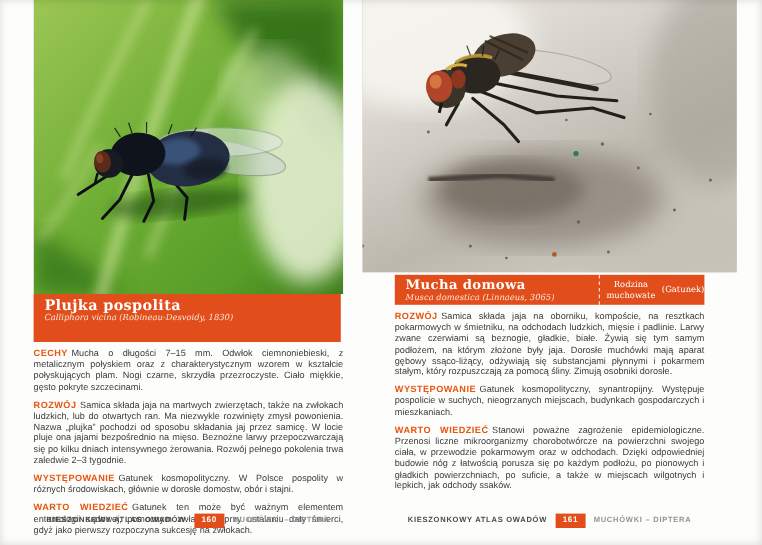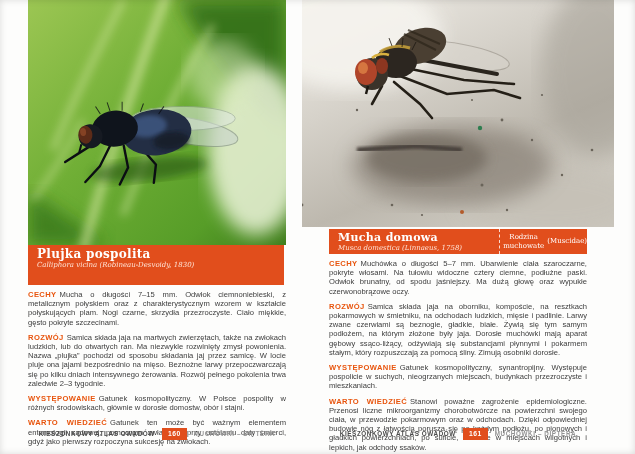--- a/index.html
+++ b/index.html
@@ -200,32 +200,31 @@
         <ellipse cx="-20" cy="6" rx="6" ry="8" fill="#8c3620"></ellipse>
         <path d="M-30,-2 C-26,-6 -18,-7 -13,-5" stroke="#d9b13f" stroke-width="2.5" fill="none"></path>
         <path d="M-34,26 L-36,34" stroke="#1d1812" stroke-width="2.5"></path>
       </g>
     </svg>
   </div>
 
   <div class="titlebar titlebar-right">
     <div class="tb-main">
       <div class="tb-title">Mucha domowa</div>
-      <div class="tb-latin">Musca domestica (Linnaeus, 1758)</div>
+      <div class="tb-latin">Musca domestica (Linnaeus, 3065)</div>
     </div>
     <div class="tb-family">
       <div>Rodzina muchowate</div>
-      <div>(Muscidae)</div>
+      <div>(Gatunek)</div>
     </div>
   </div>
 
   <div class="bodytext bodytext-right">
-    <p class="sec"><span class="kw">CECHY</span><span>Muchówka o długości 5–7 mm. Ubarwienie ciała szaroczarne, pokryte włosami. Na tułowiu widoczne cztery ciemne, podłużne paski. Odwłok brunatny, od spodu jaśniejszy. Ma dużą głowę oraz wypukłe czerwonobrązowe oczy.</span></p>
     <p class="sec"><span class="kw">ROZWÓJ</span><span>Samica składa jaja na oborniku, kompoście, na resztkach pokarmowych w śmietniku, na odchodach ludzkich, mięsie i padlinie. Larwy zwane czerwiami są beznogie, gładkie, białe. Żywią się tym samym podłożem, na którym złożone były jaja. Dorosłe muchówki mają aparat gębowy ssąco-liżący, odżywiają się substancjami płynnymi i pokarmem stałym, który rozpuszczają za pomocą śliny. Zimują osobniki dorosłe.</span></p>
-    <p class="sec"><span class="kw">WYSTĘPOWANIE</span><span>Gatunek kosmopolityczny, synantropijny. Występuje pospolicie w suchych, nieogrzanych miejscach, budynkach przezroczyste i mieszkaniach.</span></p>
+    <p class="sec"><span class="kw">WYSTĘPOWANIE</span><span>Gatunek kosmopolityczny, synantropijny. Występuje pospolicie w suchych, nieogrzanych miejscach, budynkach gospodarczych i mieszkaniach.</span></p>
     <p class="sec"><span class="kw">WARTO WIEDZIEĆ</span><span>Stanowi poważne zagrożenie epidemiologiczne. Przenosi liczne mikroorganizmy chorobotwórcze na powierzchni swojego ciała, w przewodzie pokarmowym oraz w odchodach. Dzięki odpowiedniej budowie nóg z łatwością porusza się po każdym podłożu, po pionowych i gładkich powierzchniach, po suficie, a także w miejscach wilgotnych i lepkich, jak odchody ssaków.</span></p>
   </div>
 
   <div class="footer">
     <span class="f-series">KIESZONKOWY ATLAS OWADÓW</span>
     <span class="f-num">161</span>
     <span class="f-section">MUCHÓWKI – DIPTERA</span>
   </div>
 </div>
 

